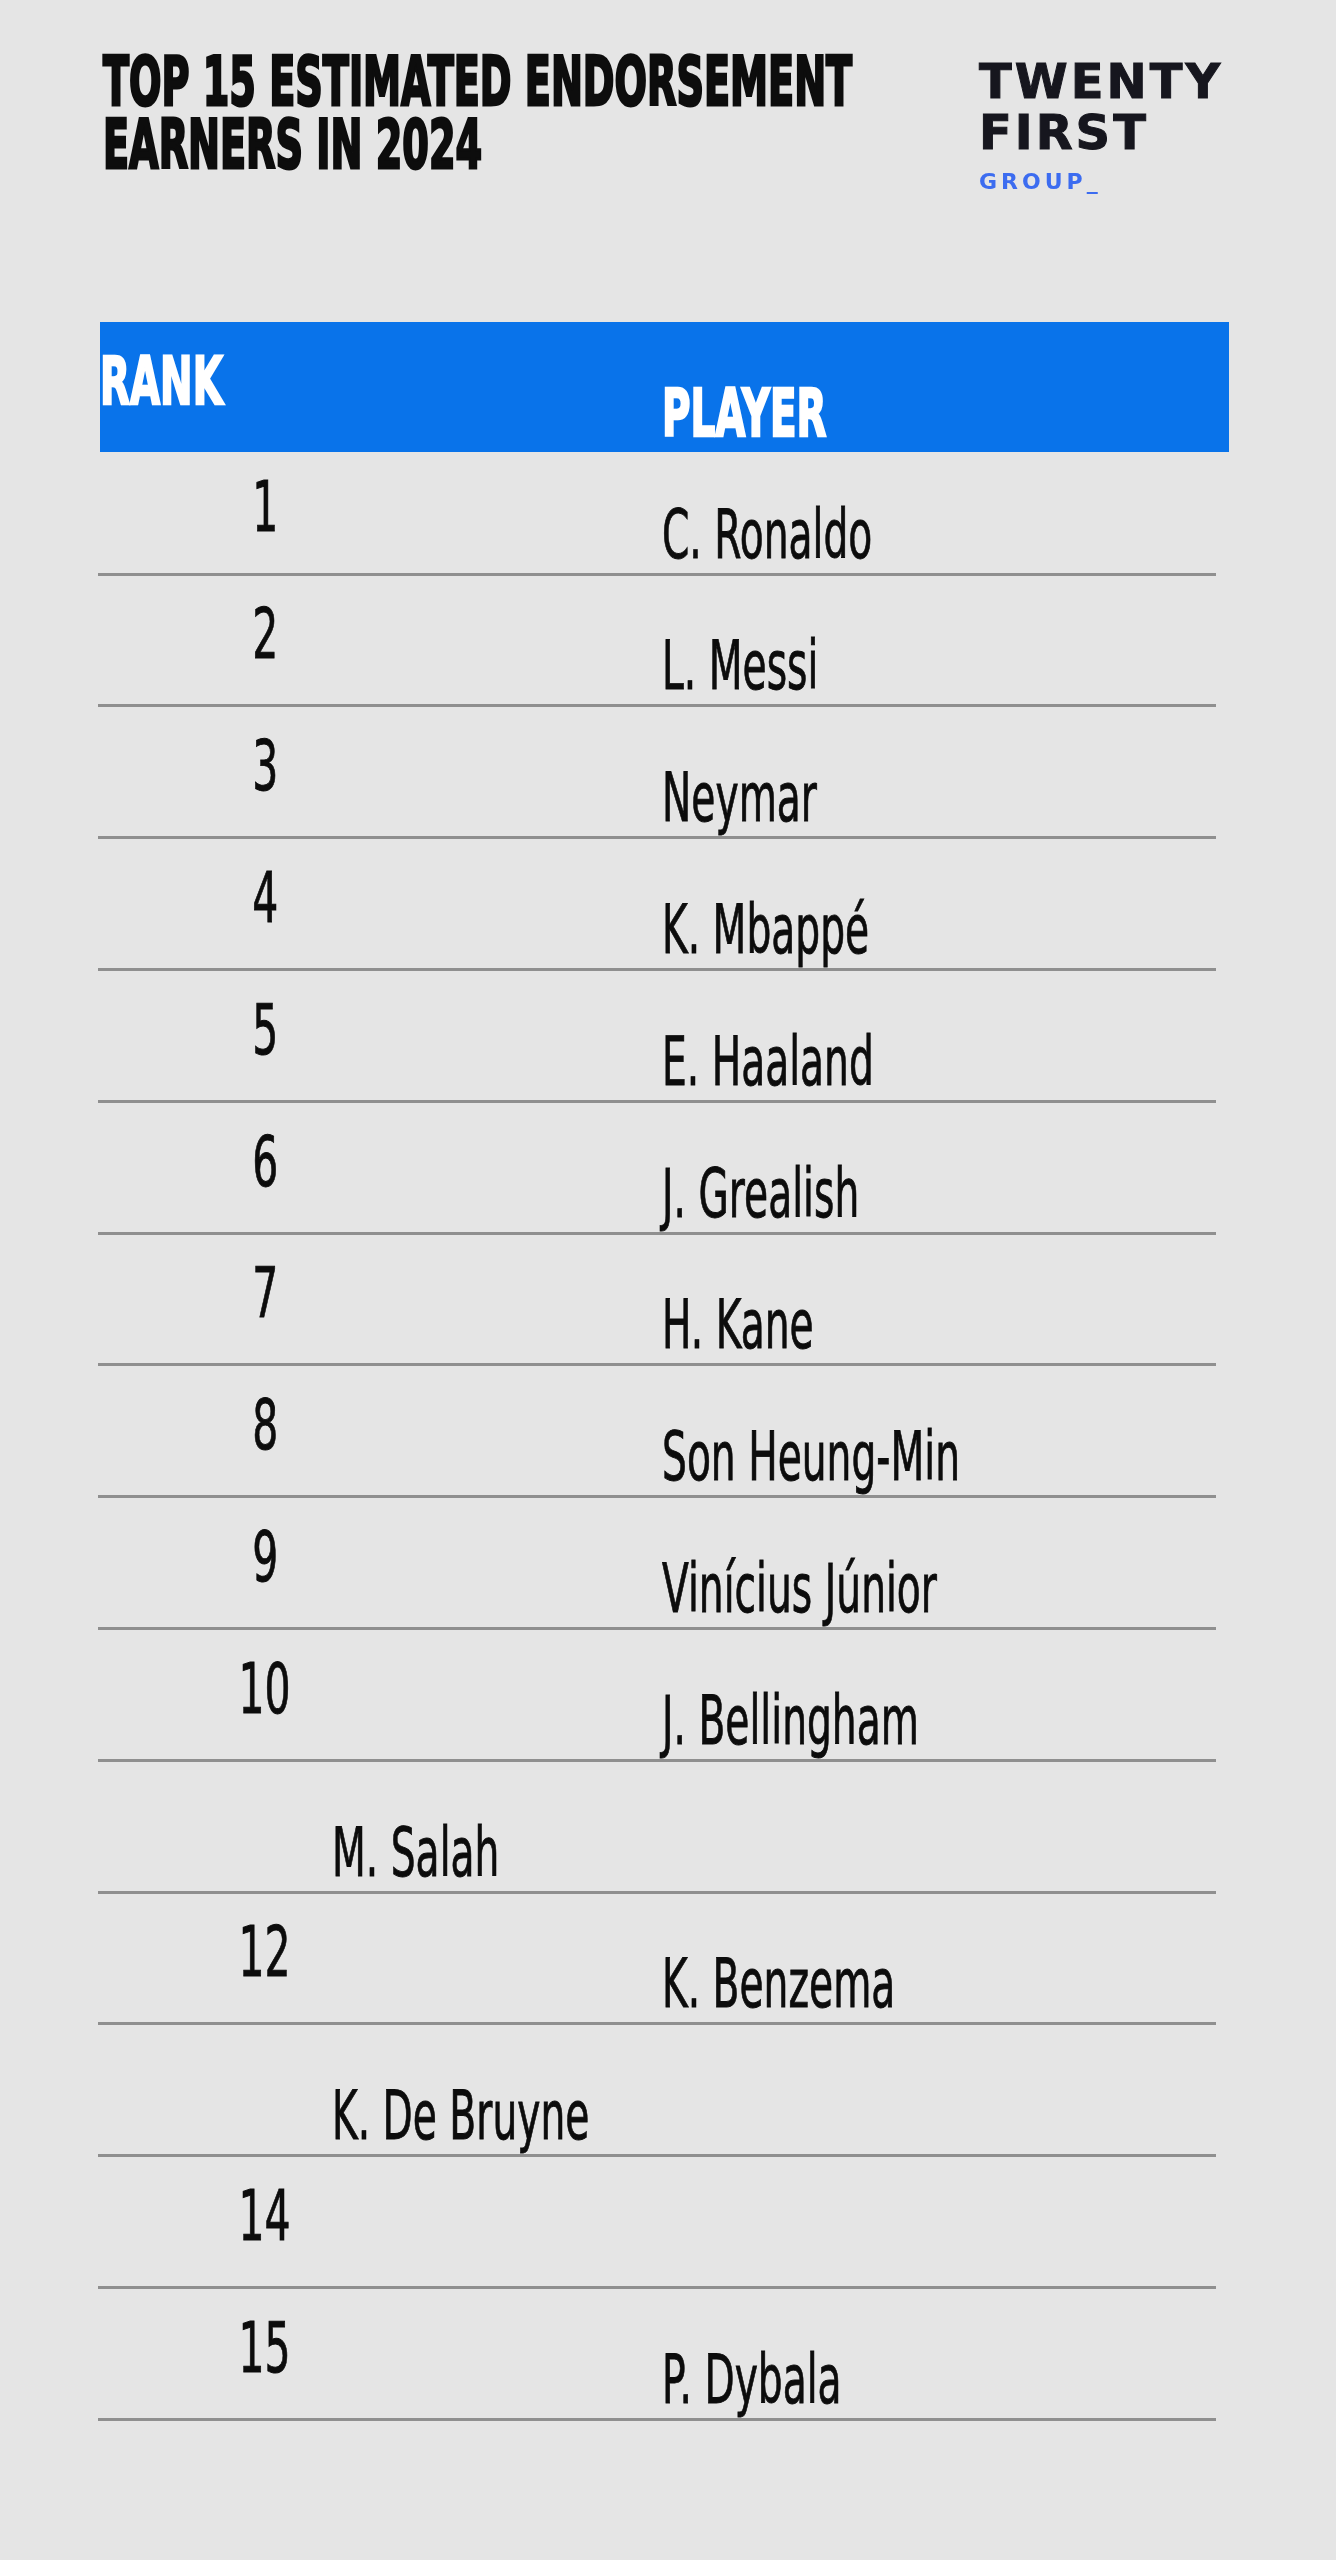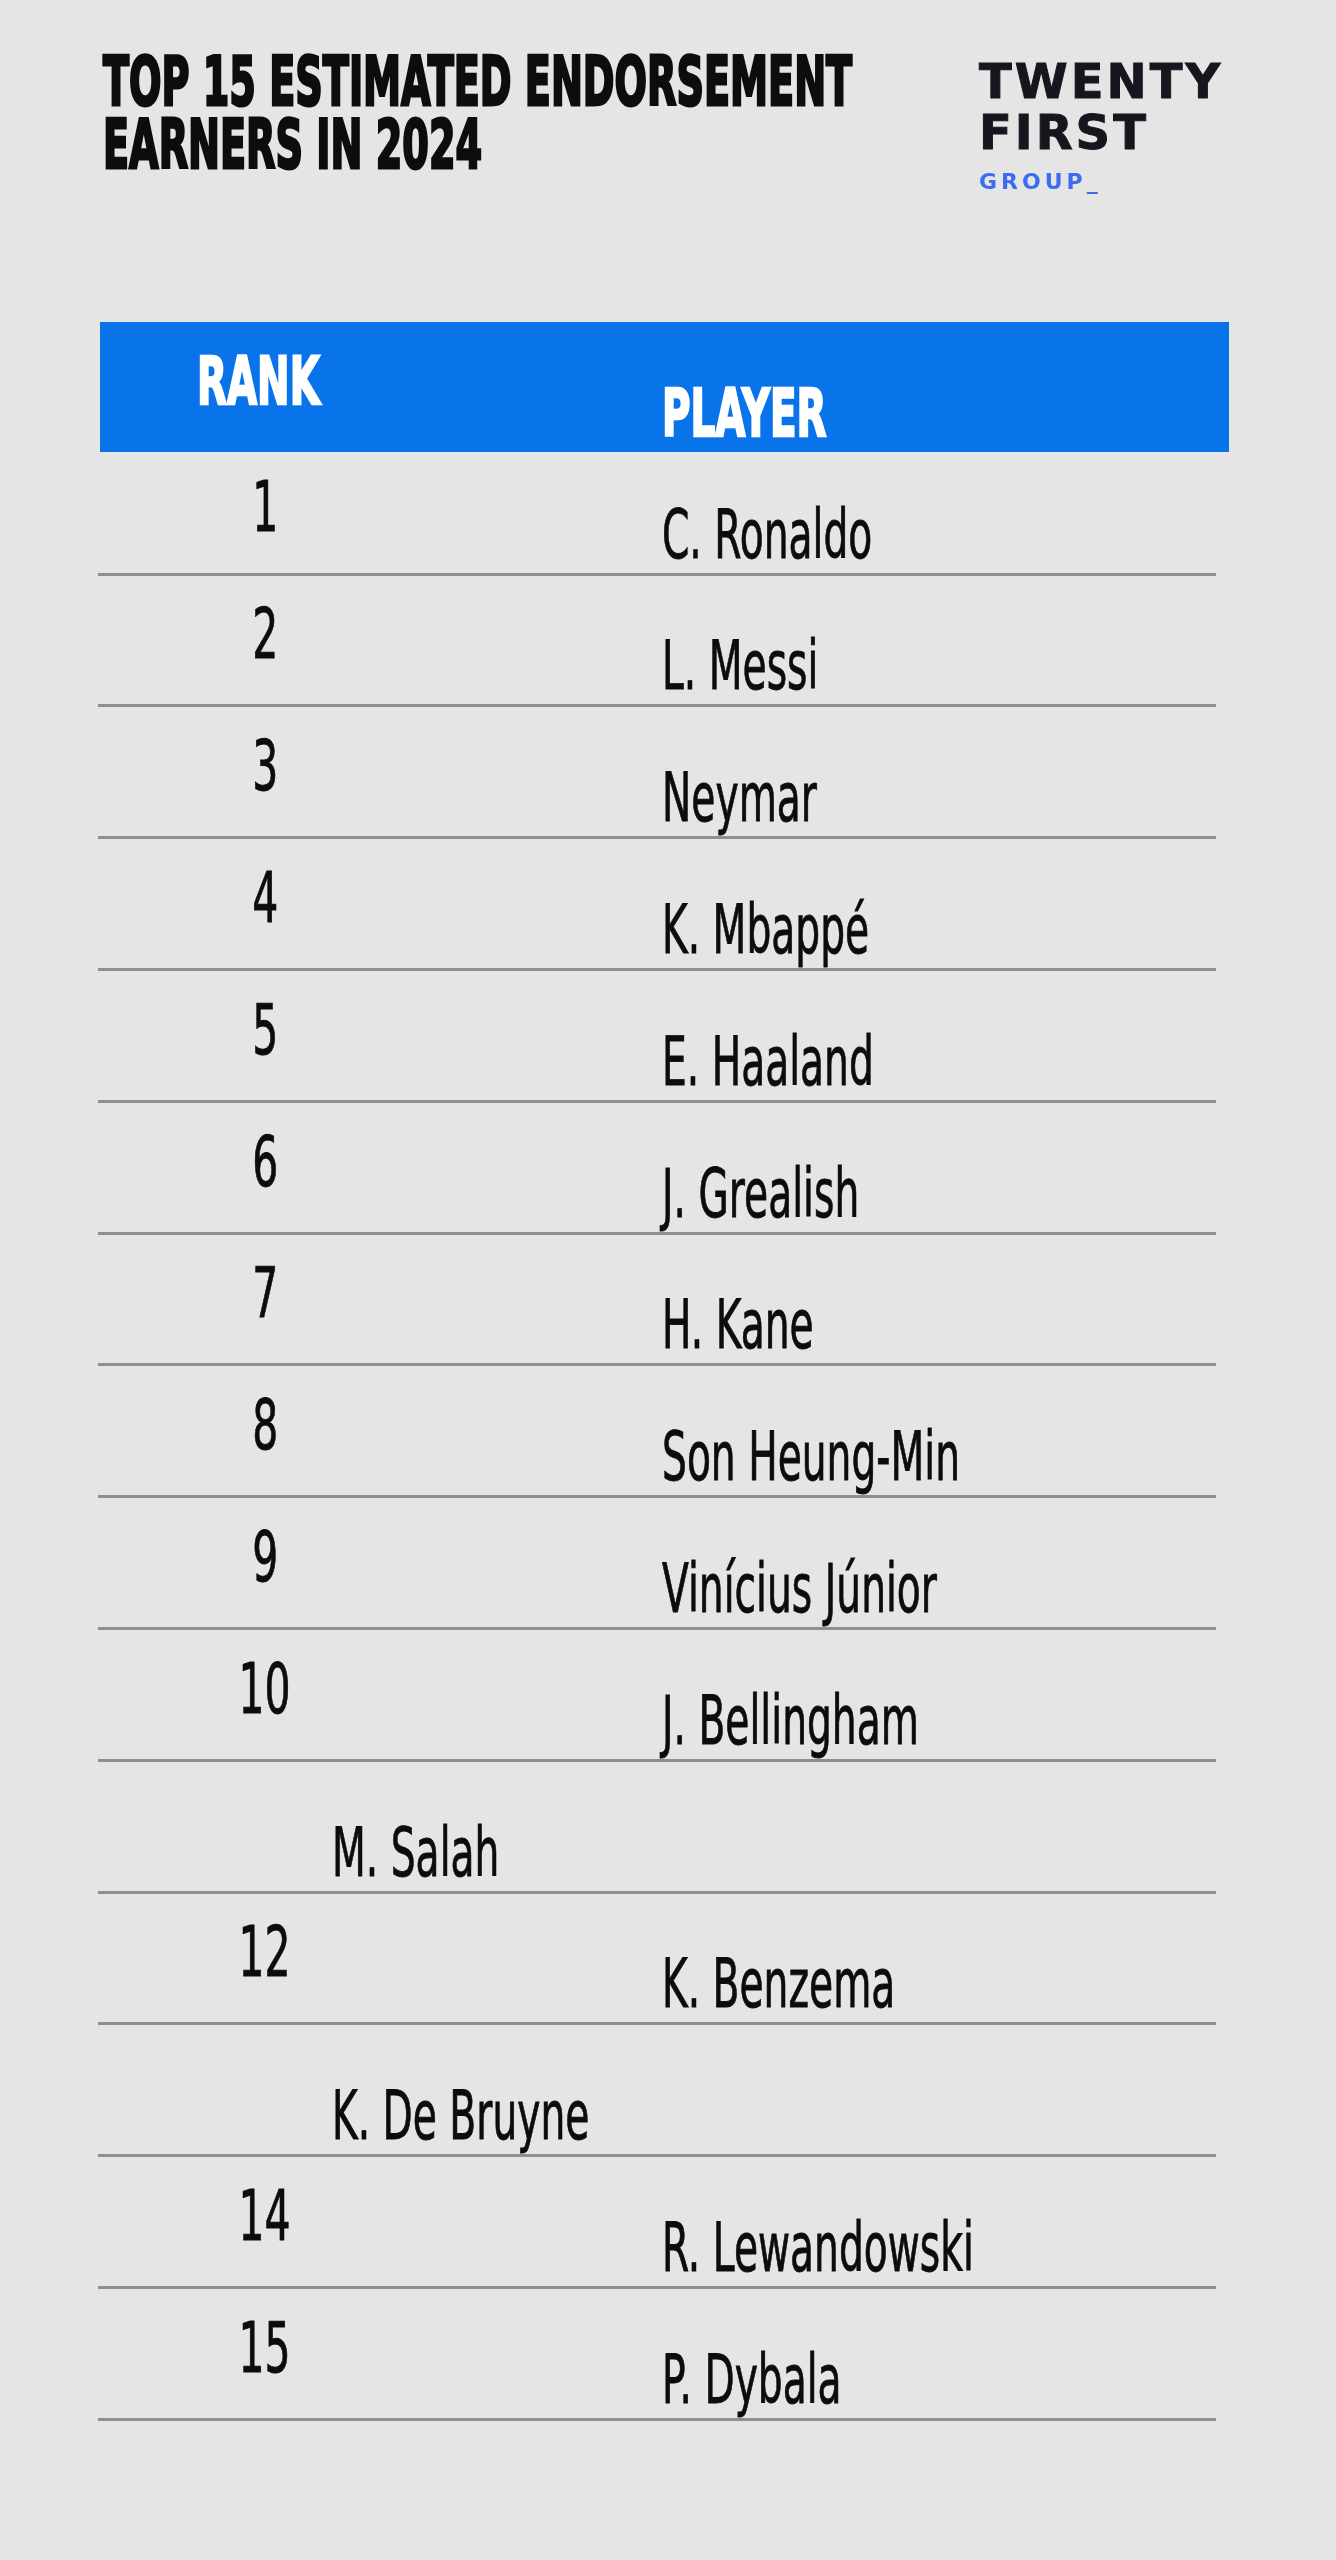--- a/index.html
+++ b/index.html
@@ -62,21 +62,21 @@
     color: #ffffff;
     display: flex;
   }
   .cell-rank {
     width: 330px;
     box-sizing: border-box;
     display: flex;
     align-items: center;
     justify-content: center;
   }
-  .thead .cell-rank { justify-content: flex-start; padding-left: 97px; }
+  .thead .cell-rank { justify-content: flex-start; }
   .cell-player {
     flex: 1;
     box-sizing: border-box;
     display: flex;
     align-items: flex-end;
     padding-left: 232px;
     min-width: 0;
   }
   .thead .cond {
     font-size: 66px;
@@ -237,23 +237,20 @@
     </div>
     <div class="row">
       <div class="cell-player">
           <span class="cond player-name">K. De Bruyne</span>
         </div>
     </div>
     <div class="row">
       <div class="cell-rank">
           <span class="cond rank-num">14</span>
         </div>
-      <div class="cell-player">
-          <span class="cond player-name">R. Lewandowski</span>
-        </div>
     </div>
     <div class="row">
       <div class="cell-rank">
           <span class="cond rank-num">15</span>
         </div>
       <div class="cell-player">
           <span class="cond player-name">P. Dybala</span>
         </div>
     </div>
 

